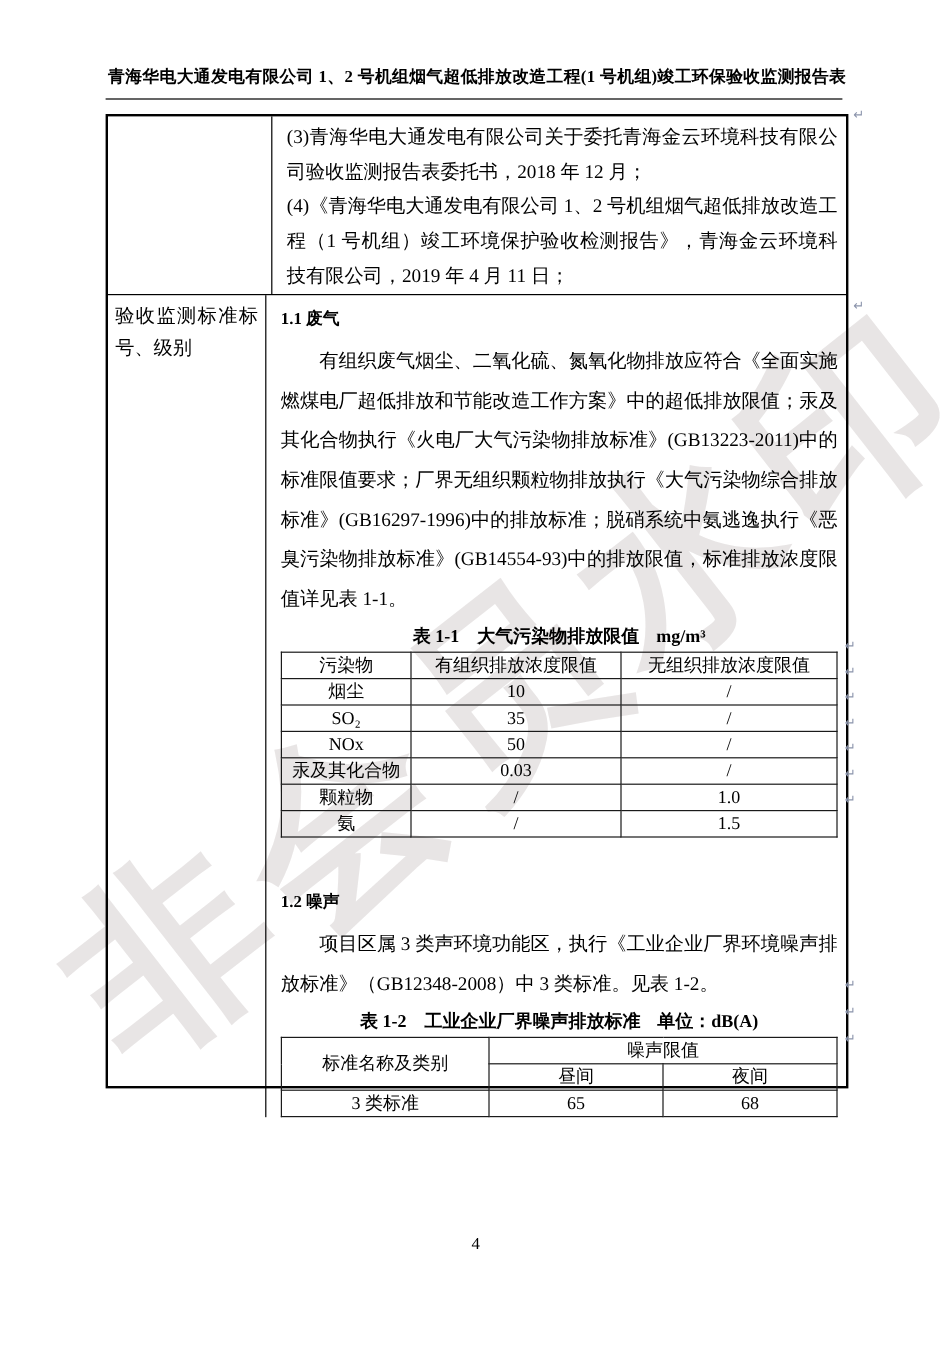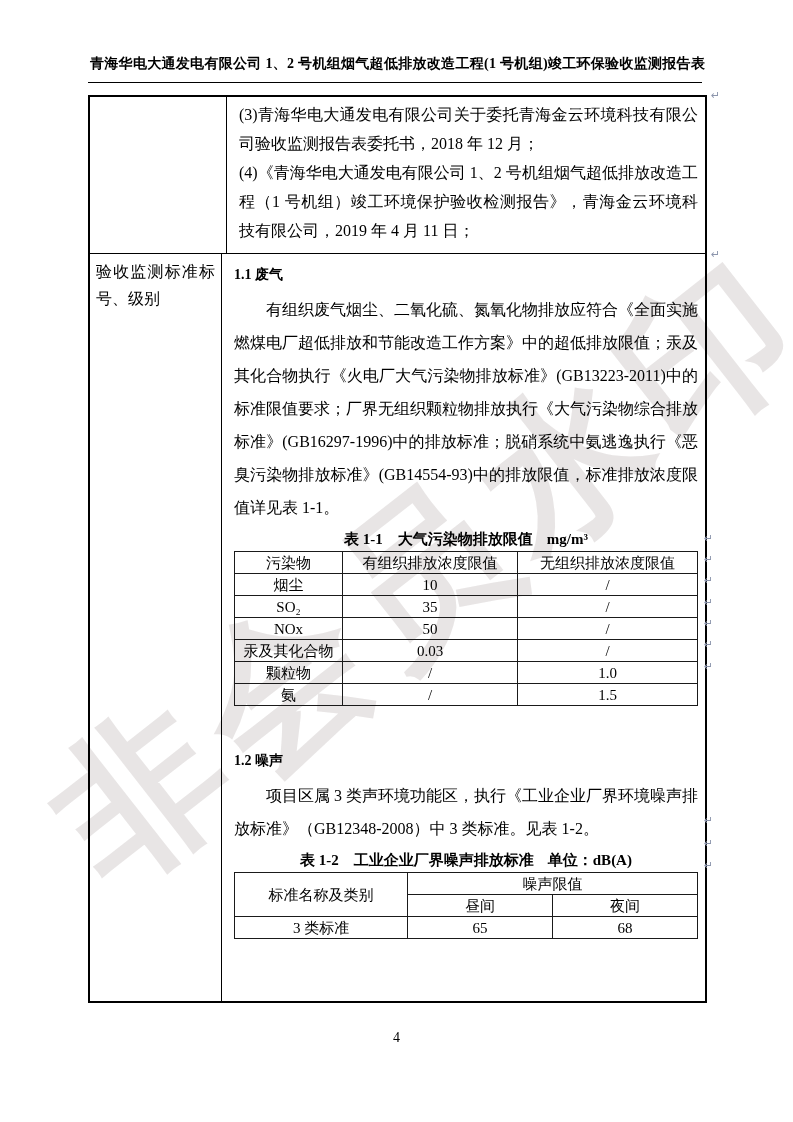--- a/index.html
+++ b/index.html
@@ -20,21 +20,21 @@
   .doc-header{
     position:absolute;left:90px;top:55px;width:620px;
     font-size:14px;font-weight:bold;letter-spacing:.3px;z-index:2;
   }
   .header-rule{
     position:absolute;left:88px;top:82px;width:614px;height:0;
     border-top:1.5px solid #000;z-index:2;
   }
   
   .outer-table{
-    position:absolute;left:88px;top:95px;width:619px;height:908px;
+    position:absolute;left:88px;top:95px;width:619px;height:812px;
     border:2px solid #000;box-sizing:border-box;z-index:1;
     display:flex;flex-direction:column;background:transparent;
   }
   .outer-row{display:flex;box-sizing:border-box;}
   .row-1{height:157px;border-bottom:1.5px solid #000;}
   .row-2{flex:1;}
   .left-cell{
     width:137px;box-sizing:border-box;border-right:1.5px solid #000;
     display:flex;align-items:flex-start;padding:4px 6px;
     font-size:16px;line-height:27px;

